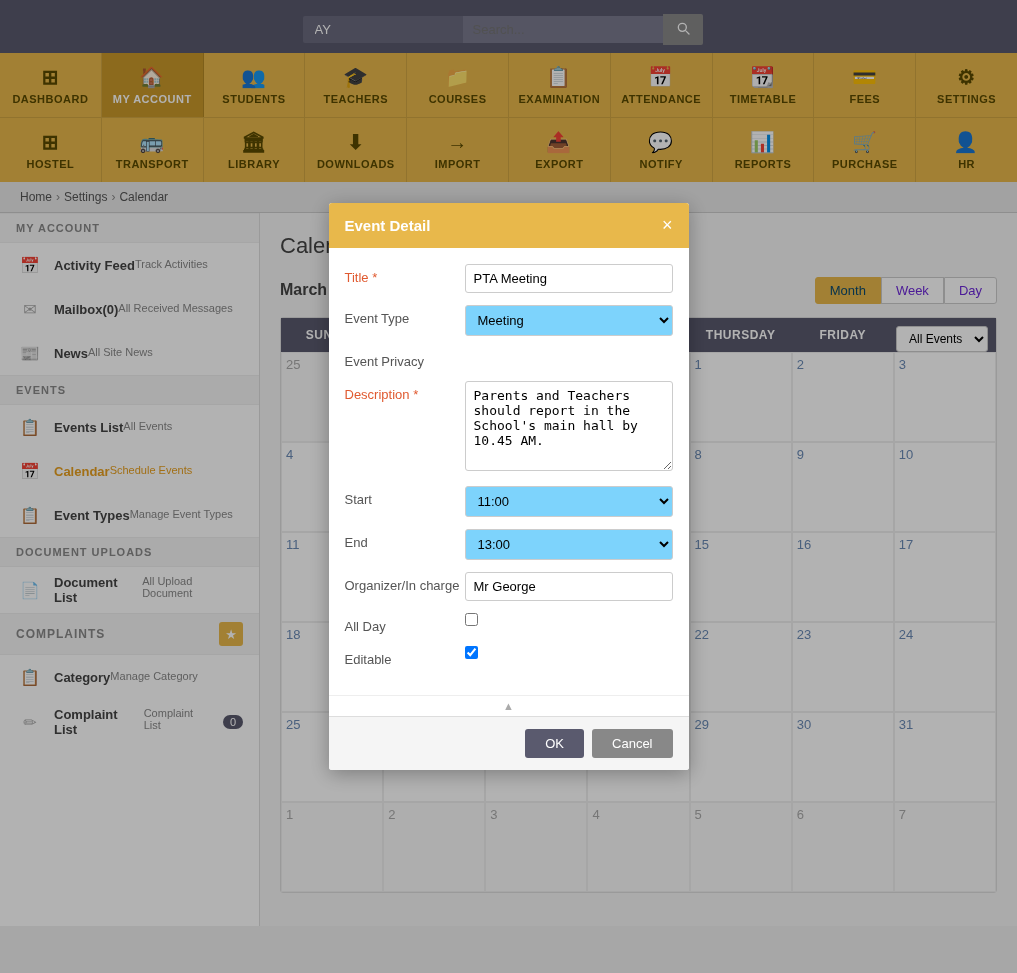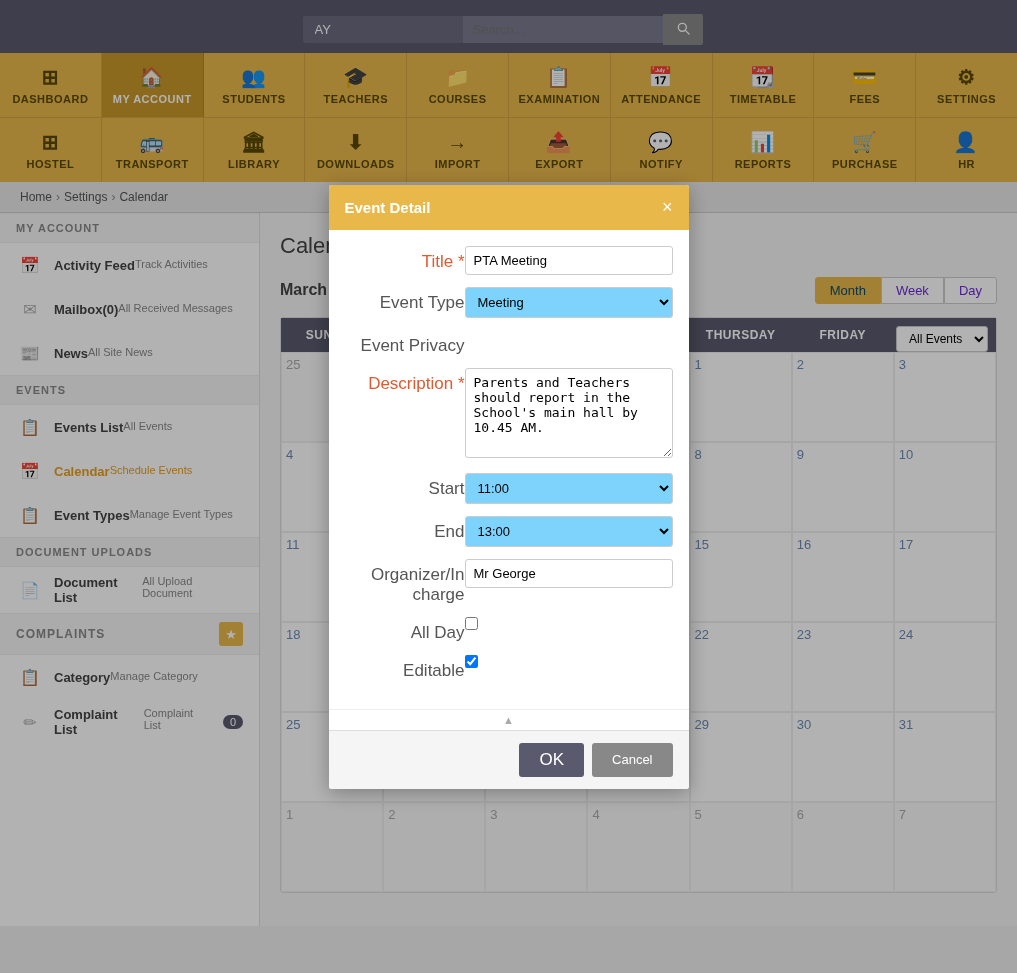--- a/index.html
+++ b/index.html
@@ -72,29 +72,29 @@
     .event-filter { position: absolute; top: 8px; right: 8px; }
     .event-filter select { border: 1px solid #ccc; padding: 4px 8px; font-size: 12px; background: #fff; border-radius: 3px; cursor: pointer; }
 
     
     .modal-overlay { position: fixed; top: 0; left: 0; right: 0; bottom: 0; background: rgba(0,0,0,0.3); z-index: 100; display: flex; align-items: center; justify-content: center; }
     .modal { background: #fff; border-radius: 3px; width: 360px; box-shadow: 0 4px 20px rgba(0,0,0,0.3); overflow: hidden; }
     .modal-header { background: #e8b84b; color: #fff; padding: 12px 16px; display: flex; justify-content: space-between; align-items: center; font-size: 15px; font-weight: bold; }
     .modal-close { background: none; border: none; color: #fff; font-size: 18px; cursor: pointer; }
     .modal-body { padding: 16px; max-height: 500px; overflow-y: auto; }
     .form-row { display: flex; align-items: flex-start; margin-bottom: 12px; }
-    .form-label { width: 120px; font-size: 17px; color: #555; padding-top: 6px; flex-shrink: 0; text-align: right; }
+    .form-label { width: 120px; font-size: 13px; color: #555; padding-top: 6px; flex-shrink: 0; }
     .form-label.required { color: #e05a30; }
     .form-control { flex: 1; }
     .form-control input[type="text"] { width: 100%; padding: 6px 8px; border: 1px solid #ccc; border-radius: 3px; font-size: 13px; }
     .form-control select { width: 100%; padding: 6px 8px; border: 1px solid #ccc; border-radius: 3px; font-size: 13px; background: #7dd3fc; cursor: pointer; }
     .form-control textarea { width: 100%; padding: 6px 8px; border: 1px solid #ccc; border-radius: 3px; font-size: 13px; resize: vertical; height: 90px; }
     .form-control input[type="checkbox"] { cursor: pointer; }
     .modal-footer { padding: 12px 16px; background: #f5f5f5; display: flex; justify-content: flex-end; gap: 8px; border-top: 1px solid #ddd; }
-    .btn-ok { background: #5a5a6e; color: #fff; border: none; padding: 7px 20px; border-radius: 3px; cursor: pointer; font-size: 17px; }
+    .btn-ok { background: #5a5a6e; color: #fff; border: none; padding: 7px 20px; border-radius: 3px; cursor: pointer; font-size: 13px; }
     .btn-cancel { background: #888; color: #fff; border: none; padding: 7px 20px; border-radius: 3px; cursor: pointer; font-size: 13px; }
     .modal-scroll { text-align: center; padding: 4px; color: #aaa; font-size: 11px; border-top: 1px solid #eee; }
 
     
     .section-header { display: flex; align-items: center; justify-content: space-between; padding: 8px 16px; background: #f5f5f5; border-bottom: 1px solid #eee; border-top: 1px solid #eee; }
     .section-header-title { font-size: 12px; font-weight: bold; color: #888; letter-spacing: 1px; }
     .star-badge { background: #e8b84b; color: #fff; width: 24px; height: 24px; border-radius: 3px; display: flex; align-items: center; justify-content: center; font-size: 13px; }
   </style>
 </head>
 <body>

